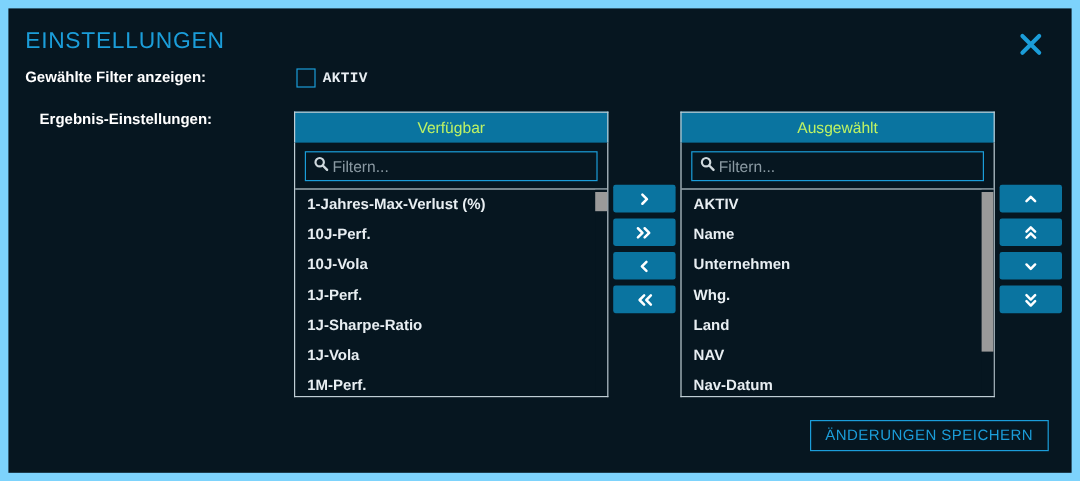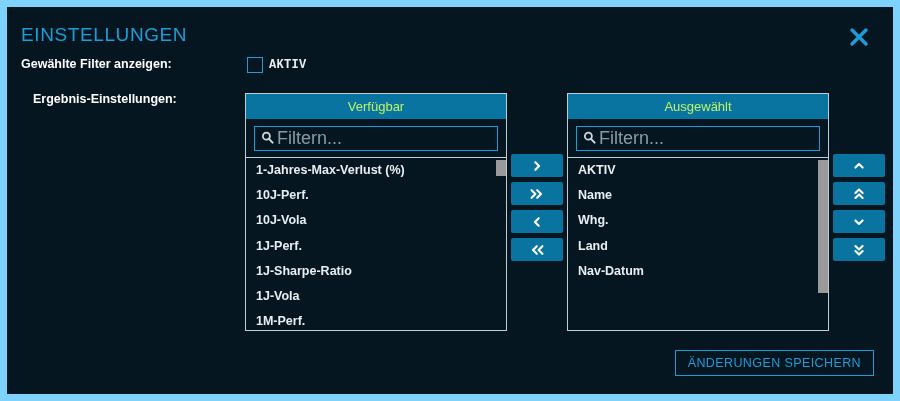--- a/index.html
+++ b/index.html
@@ -127,21 +127,21 @@
     cursor: text;
   }
   .filter-icon { flex: none; display: block; }
   .filter-input {
     flex: 1 1 auto;
     background: transparent;
     border: none;
     outline: none;
     color: #ffffff;
     font-family: "Liberation Sans", sans-serif;
-    font-size: 18px;
+    font-size: 13px;
     padding: 0;
     height: 100%;
   }
   .filter-input::placeholder { color: #8b9aa3; opacity: 1; }
 
   .list-scroll {
     position: relative;
     height: 172px;
     overflow: hidden;
     font-weight: bold;
@@ -314,22 +314,24 @@
               <path d="M8.2 8.1 L11.6 11.6" stroke="#cfd8dd" stroke-width="2" stroke-linecap="round"></path>
             </svg>
           </span>
           <input class="filter-input" type="text" placeholder="Filtern..." style="">
         </div>
       </div>
       <div class="list-scroll">
         <div class="list-items" id="selected-list">
             <div class="list-item">AKTIV</div>
             <div class="list-item">Name</div>
+            <div class="list-item">Unternehmen</div>
             <div class="list-item">Whg.</div>
             <div class="list-item">Land</div>
+            <div class="list-item">NAV</div>
             <div class="list-item">Nav-Datum</div>
           </div>
         <div class="sb-track">
           <div class="sb-thumb" id="sb-thumb-selected"></div>
         </div>
       </div>
     </div>
   </div>
 
   <div id="order-buttons">

